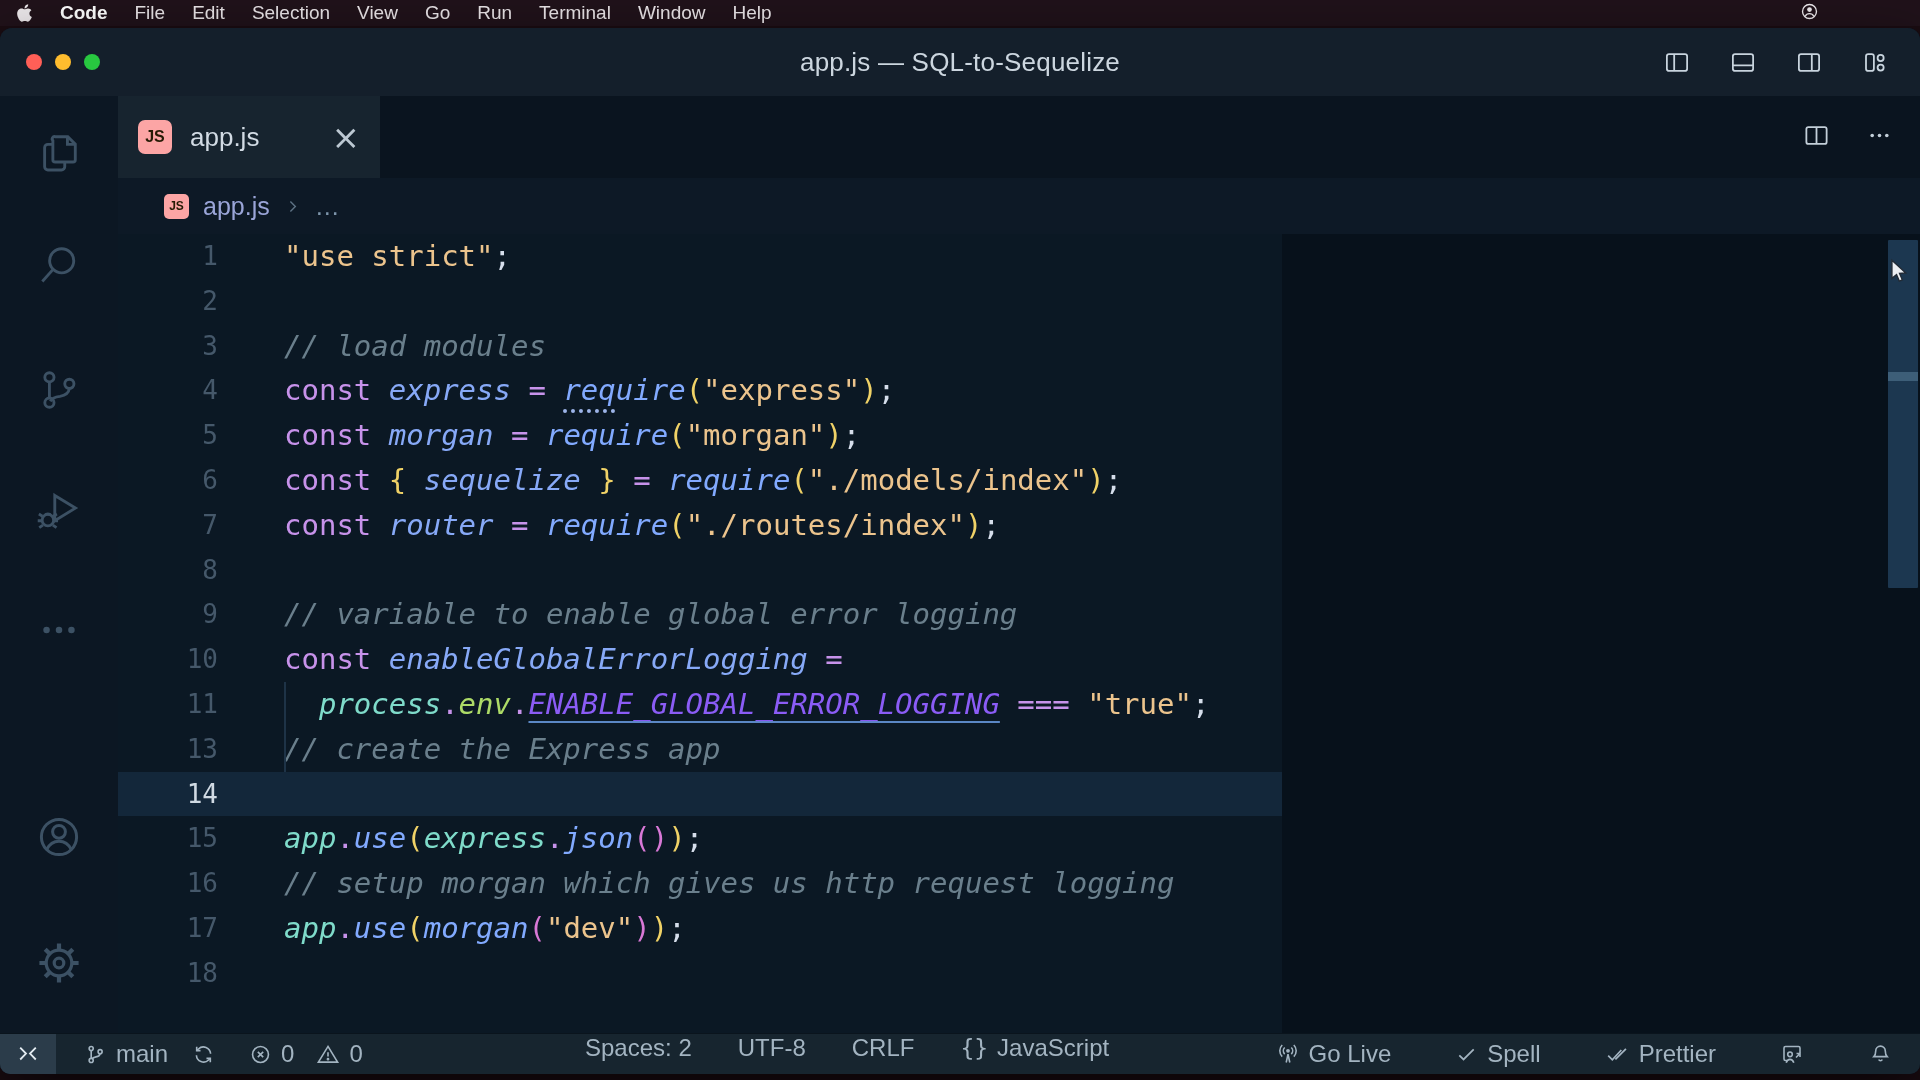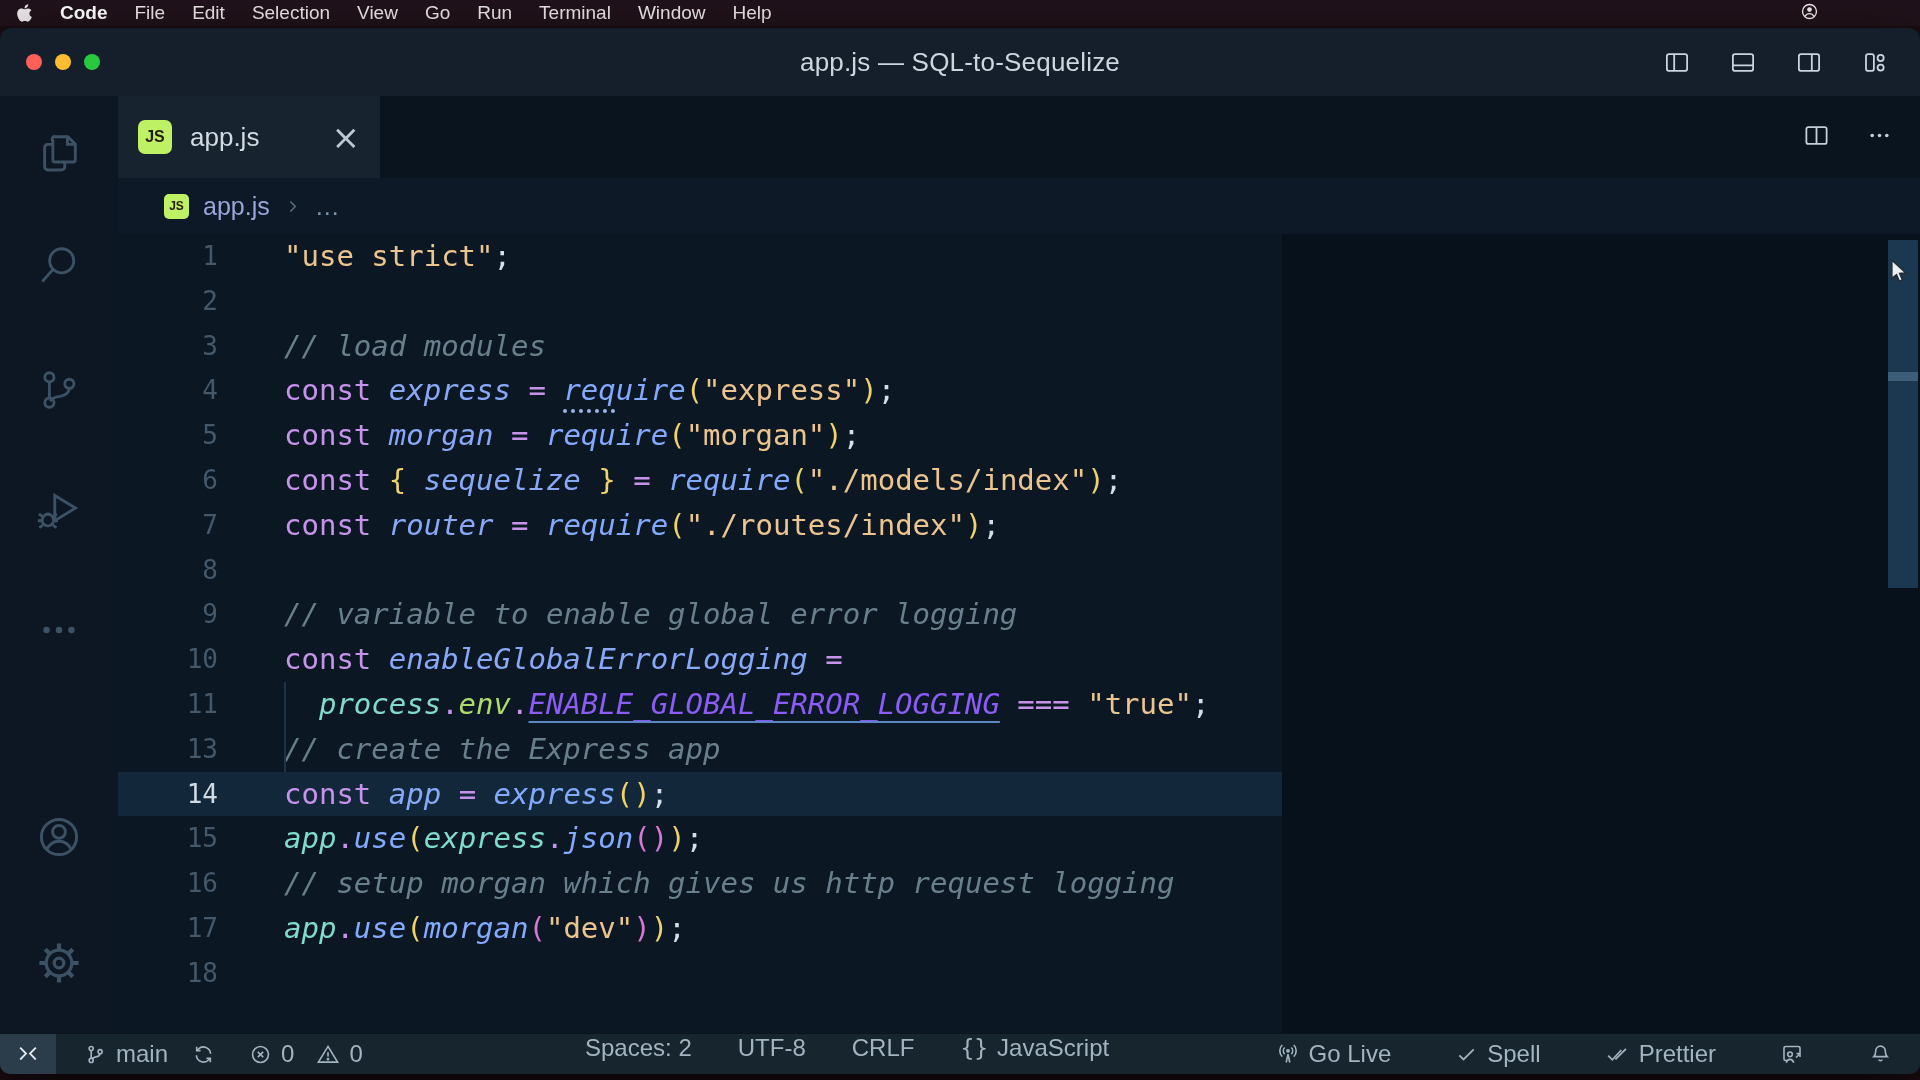--- a/index.html
+++ b/index.html
@@ -37,21 +37,21 @@
     border-right:1px solid rgba(255,255,255,.035);color:#3c5164;}
   .act-ico{position:absolute;left:0;width:118px;height:56px;display:flex;align-items:center;justify-content:center;}
 
   
   .editorpane{position:absolute;left:118px;right:0;top:0;bottom:0;}
   .tabbar{position:absolute;left:0;right:0;top:0;height:82px;background:#0a141f;}
   .tab{position:absolute;left:0;top:0;width:262px;height:82px;background:#17242f;display:flex;align-items:center;
     padding:0 20px;box-sizing:border-box;gap:18px;}
   .tab-label{color:#d2dbe4;font-size:26px;}
   .tab-close{margin-left:auto;color:#bcc8d2;font-size:34px;line-height:1;font-family:"DejaVu Sans",sans-serif;}
-  .jsbadge{display:flex;align-items:center;justify-content:center;background:#bef264;color:#261b05;
+  .jsbadge{display:flex;align-items:center;justify-content:center;background:#fca5a5;color:#261b05;
     font-weight:bold;border-radius:7px;font-family:"Liberation Sans",sans-serif;}
   .jsbadge.lg{width:34px;height:34px;font-size:16px;}
   .jsbadge.sm{width:25px;height:25px;font-size:12px;border-radius:5px;}
   .tab-actions{position:absolute;right:26px;top:0;height:82px;display:flex;align-items:center;gap:34px;color:#c3cfd9;}
 
   .breadcrumbs{position:absolute;left:0;right:0;top:82px;height:56px;background:#0d1926;
     display:flex;align-items:center;padding-left:46px;gap:14px;}
   .bc-file{color:#9aa5d8;font-size:25px;}
   .bc-sep{color:#5c7183;display:flex;align-items:center;}
   .bc-more{color:#7d95ab;font-size:25px;letter-spacing:2px;}
@@ -362,21 +362,20 @@
               <div class="code-line">
                 <span class="gutter">11</span>
                 <span class="code-text"><span class="t-pun">  </span><span class="t-teal">process</span><span class="t-dot">.</span><span class="t-env">env</span><span class="t-dot">.</span><span class="t-cst t-u">ENABLE_GLOBAL_ERROR_LOGGING</span><span class="t-pun"> </span><span class="t-op">===</span><span class="t-pun"> </span><span class="t-str">"true"</span><span class="t-pun">;</span></span>
               </div>
               <div class="code-line">
                 <span class="gutter">13</span>
                 <span class="code-text"><span class="t-com">// create the Express app</span></span>
               </div>
               <div class="code-line current">
                 <span class="gutter">14</span>
-                <span class="code-text"><span class="t-kw">const </span><span class="t-var">app</span><span class="t-pun"> </span><span class="t-op">=</span><span class="t-pun"> </span><span class="t-fn">express</span><span class="t-b0">(</span><span class="t-b0">)</span><span class="t-pun">;</span></span>
               </div>
               <div class="code-line">
                 <span class="gutter">15</span>
                 <span class="code-text"><span class="t-teal">app</span><span class="t-dot">.</span><span class="t-fn">use</span><span class="t-b0">(</span><span class="t-teal">express</span><span class="t-dot">.</span><span class="t-fn">json</span><span class="t-b1">(</span><span class="t-b1">)</span><span class="t-b0">)</span><span class="t-pun">;</span></span>
               </div>
               <div class="code-line">
                 <span class="gutter">16</span>
                 <span class="code-text"><span class="t-com">// setup morgan which gives us http request logging</span></span>
               </div>
               <div class="code-line">

